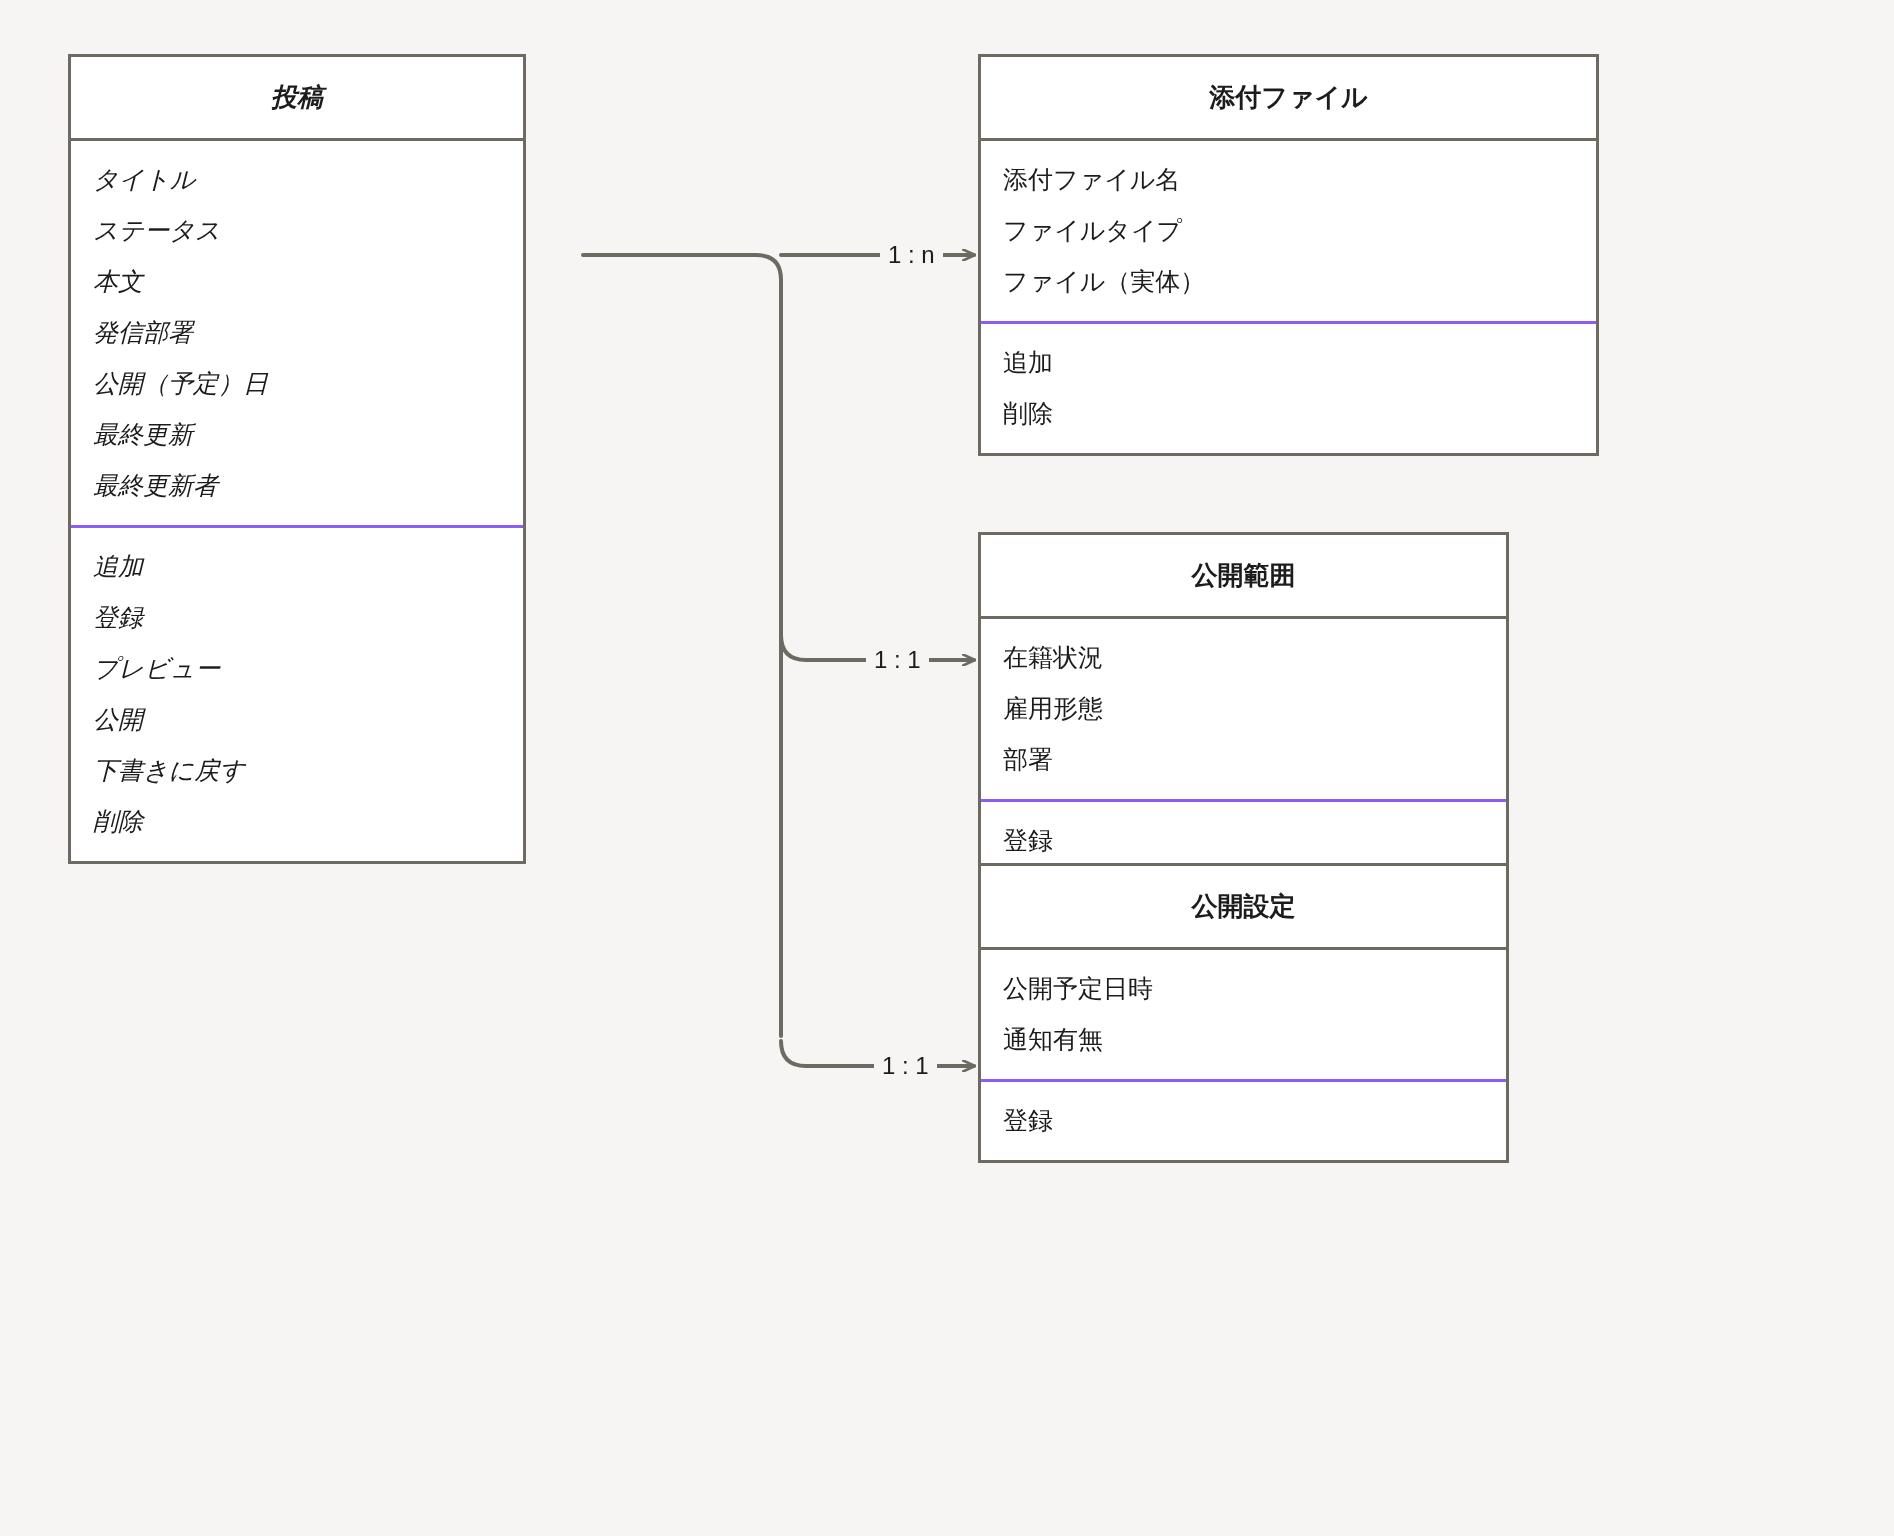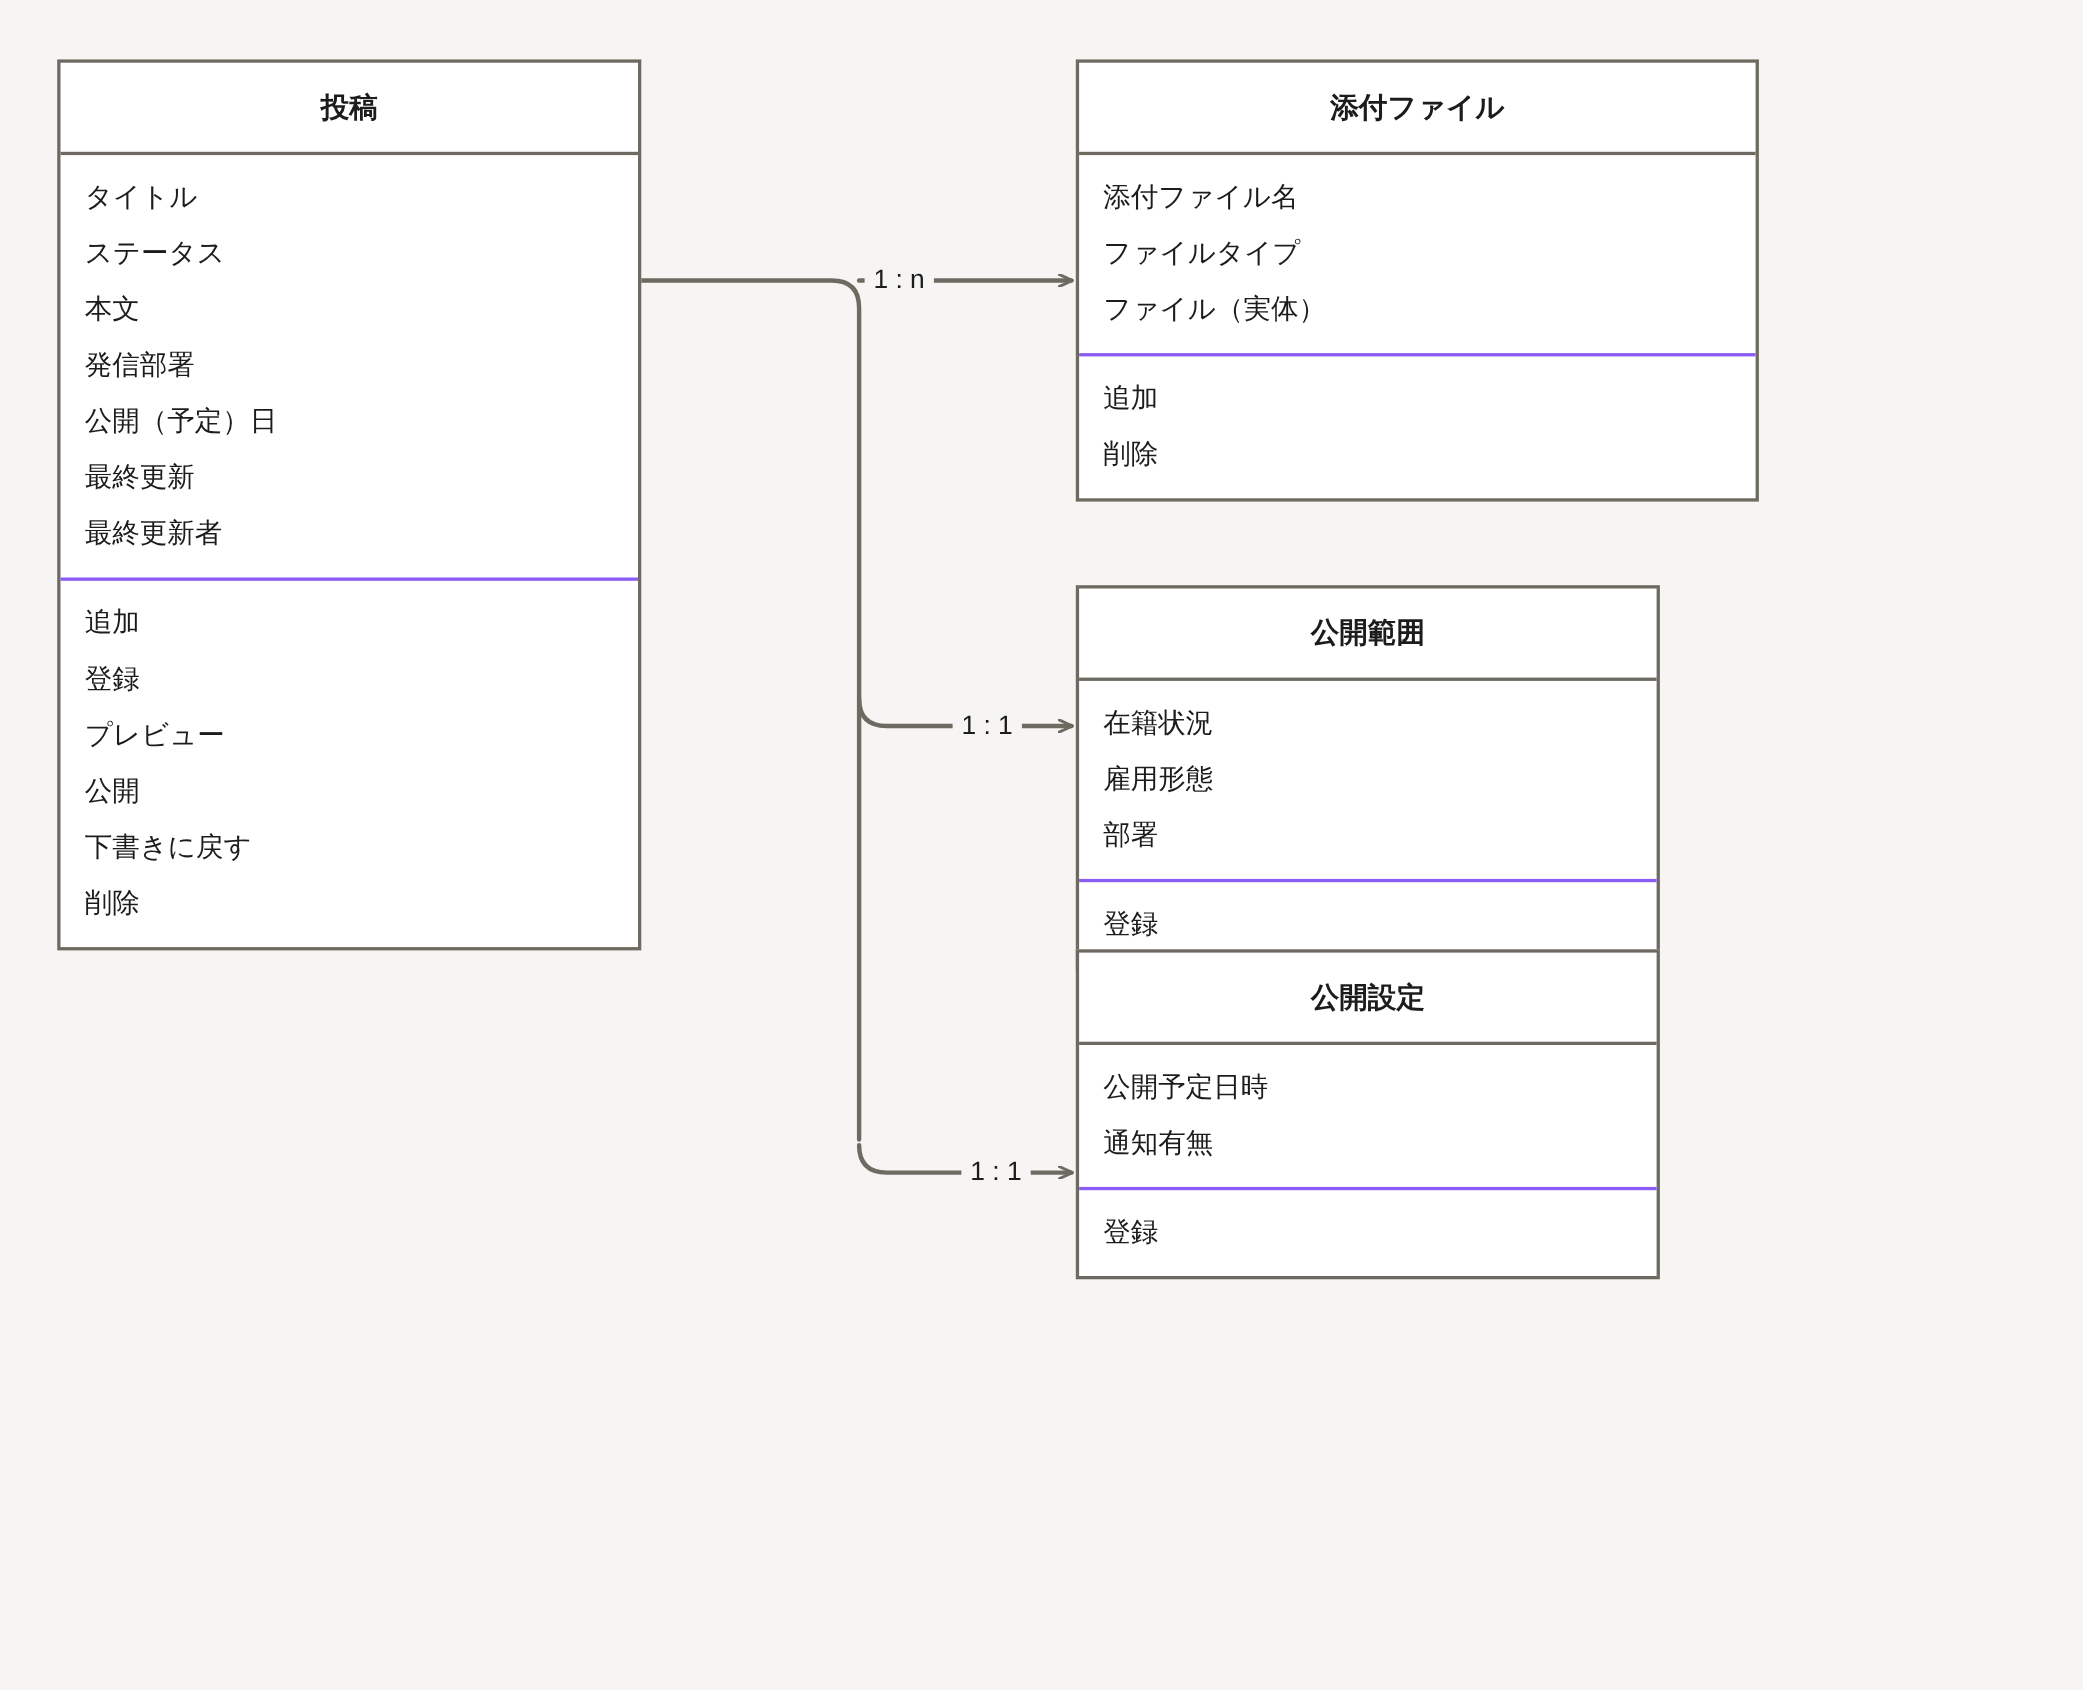--- a/index.html
+++ b/index.html
@@ -80,21 +80,21 @@
 
     <path d="M 583 255 L 756 255 Q 781 255 781 280 L 781 1036" fill="none" stroke="#6d6a61" stroke-width="4" stroke-linecap="round"></path>
 
     <path d="M 781 255 L 974 255" fill="none" stroke="#6d6a61" stroke-width="4" stroke-linecap="round" marker-end="url(#arrowhead)"></path>
 
     <path d="M 781 635 Q 781 660 806 660 L 974 660" fill="none" stroke="#6d6a61" stroke-width="4" stroke-linecap="round" marker-end="url(#arrowhead)"></path>
 
     <path d="M 781 1041 Q 781 1066 806 1066 L 974 1066" fill="none" stroke="#6d6a61" stroke-width="4" stroke-linecap="round" marker-end="url(#arrowhead)"></path>
   </svg>
 
-  <div class="uml-class" style="left:52px; top:54px; width:531px;">
+  <div class="uml-class" style="left:68px; top:54px; width:458px;font-style:italic;">
     <div class="class-title">投稿</div>
     <div class="compartment">
       <div class="member">タイトル</div>
       <div class="member">ステータス</div>
       <div class="member">本文</div>
       <div class="member">発信部署</div>
       <div class="member">公開（予定）日</div>
       <div class="member">最終更新</div>
       <div class="member">最終更新者</div>
     </div>
@@ -137,17 +137,17 @@
     <div class="class-title">公開設定</div>
     <div class="compartment">
       <div class="member">公開予定日時</div>
       <div class="member">通知有無</div>
     </div>
     <div class="compartment">
       <div class="member">登録</div>
     </div>
   </div>
 
-  <span class="rel-label" style="left:786px; top:243px; background:#f6f5f3; padding:0 8px;">1 : n</span>
+  <span class="rel-label" style="left:880px; top:243px; background:#f6f5f3; padding:0 8px;">1 : n</span>
   <span class="rel-label" style="left:866px; top:648px; background:#f6f5f3; padding:0 8px;">1 : 1</span>
   <span class="rel-label" style="left:874px; top:1054px; background:#f6f5f3; padding:0 8px;">1 : 1</span>
 
 </div>
 
 </body></html>

